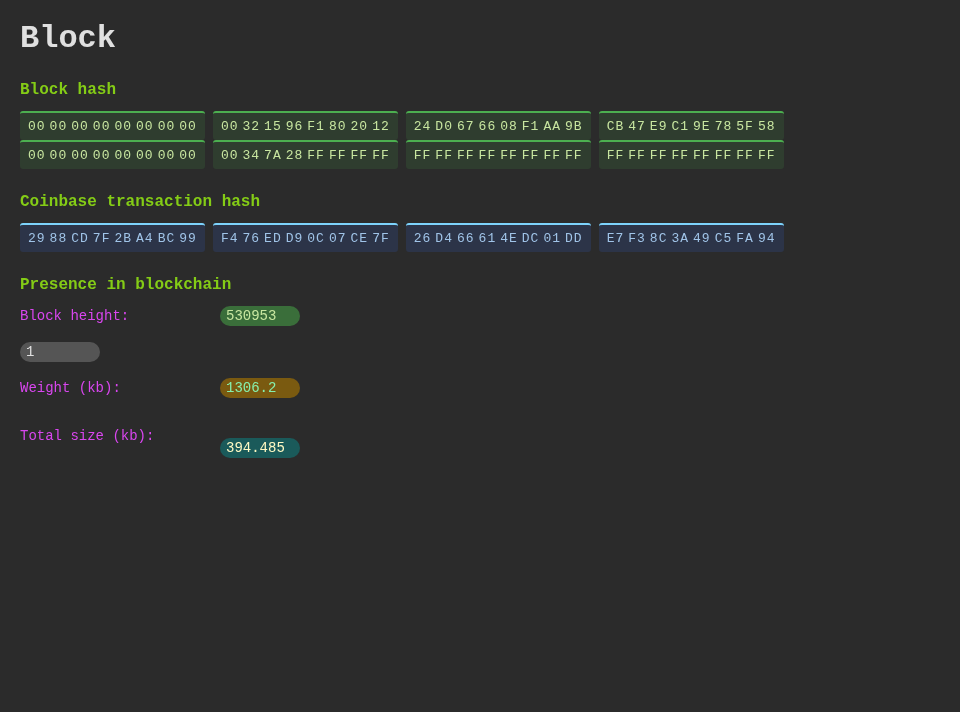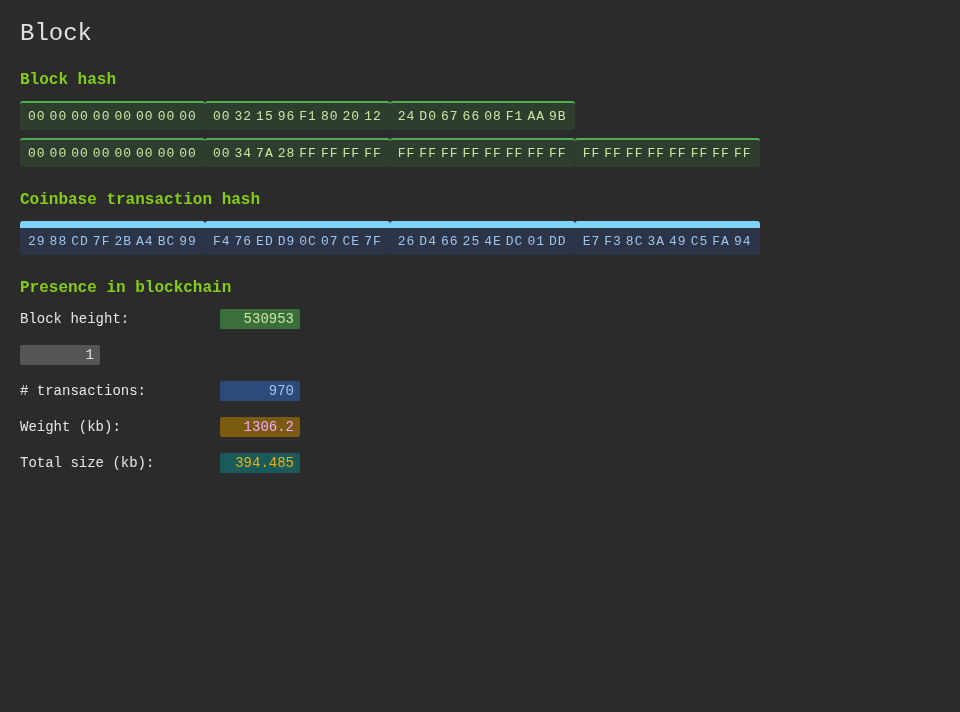--- a/index.html
+++ b/index.html
@@ -4,108 +4,109 @@
   <style>
     * { box-sizing: border-box; margin: 0; padding: 0; }
     body {
       background-color: #2b2b2b;
       color: #d4d4d4;
       font-family: 'Courier New', Courier, monospace;
       font-size: 14px;
       padding: 20px;
     }
     h1 {
-      font-size: 24px;
-      font-weight: normal;
+      font-size: 32px;
+      font-weight: bold;
       color: #e0e0e0;
       margin-bottom: 24px;
     }
     .section-title {
       font-size: 16px;
       font-weight: bold;
       color: #84cc16;
       margin-bottom: 12px;
     }
     .hash-section {
       margin-bottom: 24px;
     }
     .hash-row {
       display: flex;
-      margin-bottom: 8px;
+      gap: 8px;
+      margin-bottom: 0;
     }
     .hash-block {
       display: flex;
       gap: 4px;
       padding: 6px 8px;
       border-radius: 3px;
       border-top: 2px solid #4caf50;
     }
     .hash-block.green-border {
       border-top: 2px solid #4caf50;
       background-color: #2f3d2f;
     }
     .hash-block.blue-border {
-      border-top: 7px solid #7dd3fc;
+      border-top: 2px solid #7dd3fc;
       background-color: #2c3448;
     }
     .hash-byte {
       color: #c8e6a0;
       font-size: 13px;
       letter-spacing: 1px;
     }
     .hash-block.blue-border .hash-byte {
       color: #a0c4e8;
     }
     .info-section {
       margin-bottom: 24px;
     }
     .info-row {
       display: flex;
       align-items: center;
       margin-bottom: 16px;
     }
     .info-label {
       width: 200px;
-      color: #e5e5e5;
+      color: #d946ef;
       font-size: 14px;
     }
     .info-value-wrapper {
       position: relative;
       display: flex;
       align-items: center;
     }
     .info-value {
       position: relative;
       z-index: 1;
       padding: 2px 6px;
-      border-radius: 2px;
+      border-radius: 10px;
       font-size: 14px;
       min-width: 80px;
-      text-align: right;
       color: #e0e0e0;
     }
     .value-green {
       background-color: #3a6e3a;
       color: #c8e6a0;
     }
     .value-gray {
       background-color: #555;
       color: #e0e0e0;
     }
     .value-blue {
       background-color: #2c4a7a;
       color: #a0c4e8;
     }
     .value-orange {
       background-color: #7a5a10;
-      color: #f0abfc;
+      color: #86efac;
     }
     .value-teal {
       background-color: #1a5a5a;
-      color: #eab308;
+      color: #fef9c3;
+      margin-top: 24px;
     }
     .next-block-bar {
       width: 20px;
       height: 28px;
       background-color: #4caf50;
       border-radius: 2px;
     }
   </style>
 </head>
 <body>
@@ -139,20 +140,30 @@
         <div class="hash-block green-border">
           <span class="hash-byte">24</span>
           <span class="hash-byte">D0</span>
           <span class="hash-byte">67</span>
           <span class="hash-byte">66</span>
           <span class="hash-byte">08</span>
           <span class="hash-byte">F1</span>
           <span class="hash-byte">AA</span>
           <span class="hash-byte">9B</span>
         </div>
+        <div class="hash-block green-border">
+          <span class="hash-byte">CB</span>
+          <span class="hash-byte">47</span>
+          <span class="hash-byte">E9</span>
+          <span class="hash-byte">C1</span>
+          <span class="hash-byte">9E</span>
+          <span class="hash-byte">78</span>
+          <span class="hash-byte">5F</span>
+          <span class="hash-byte">58</span>
+        </div>
       </div>
       <div class="hash-row">
         <div class="hash-block green-border">
           <span class="hash-byte">00</span>
           <span class="hash-byte">00</span>
           <span class="hash-byte">00</span>
           <span class="hash-byte">00</span>
           <span class="hash-byte">00</span>
           <span class="hash-byte">00</span>
           <span class="hash-byte">00</span>
@@ -213,21 +224,21 @@
           <span class="hash-byte">D9</span>
           <span class="hash-byte">0C</span>
           <span class="hash-byte">07</span>
           <span class="hash-byte">CE</span>
           <span class="hash-byte">7F</span>
         </div>
         <div class="hash-block blue-border">
           <span class="hash-byte">26</span>
           <span class="hash-byte">D4</span>
           <span class="hash-byte">66</span>
-          <span class="hash-byte">25</span>
+          <span class="hash-byte">61</span>
           <span class="hash-byte">4E</span>
           <span class="hash-byte">DC</span>
           <span class="hash-byte">01</span>
           <span class="hash-byte">DD</span>
         </div>
         <div class="hash-block blue-border">
           <span class="hash-byte">E7</span>
           <span class="hash-byte">F3</span>
           <span class="hash-byte">8C</span>
           <span class="hash-byte">3A</span>
@@ -248,26 +259,20 @@
         <div class="info-value-wrapper">
           <div class="info-value value-green">530953</div>
         </div>
       </div>
       <div class="info-row">
         <div class="info-value-wrapper">
           <div class="info-value value-gray">1</div>
         </div>
       </div>
       <div class="info-row">
-        <span class="info-label"># transactions:</span>
-        <div class="info-value-wrapper">
-          <div class="info-value value-blue">970</div>
-        </div>
-      </div>
-      <div class="info-row">
         <span class="info-label">Weight (kb):</span>
         <div class="info-value-wrapper">
           <div class="info-value value-orange">1306.2</div>
         </div>
       </div>
       <div class="info-row">
         <span class="info-label">Total size (kb):</span>
         <div class="info-value-wrapper">
           <div class="info-value value-teal">394.485</div>
         </div>

